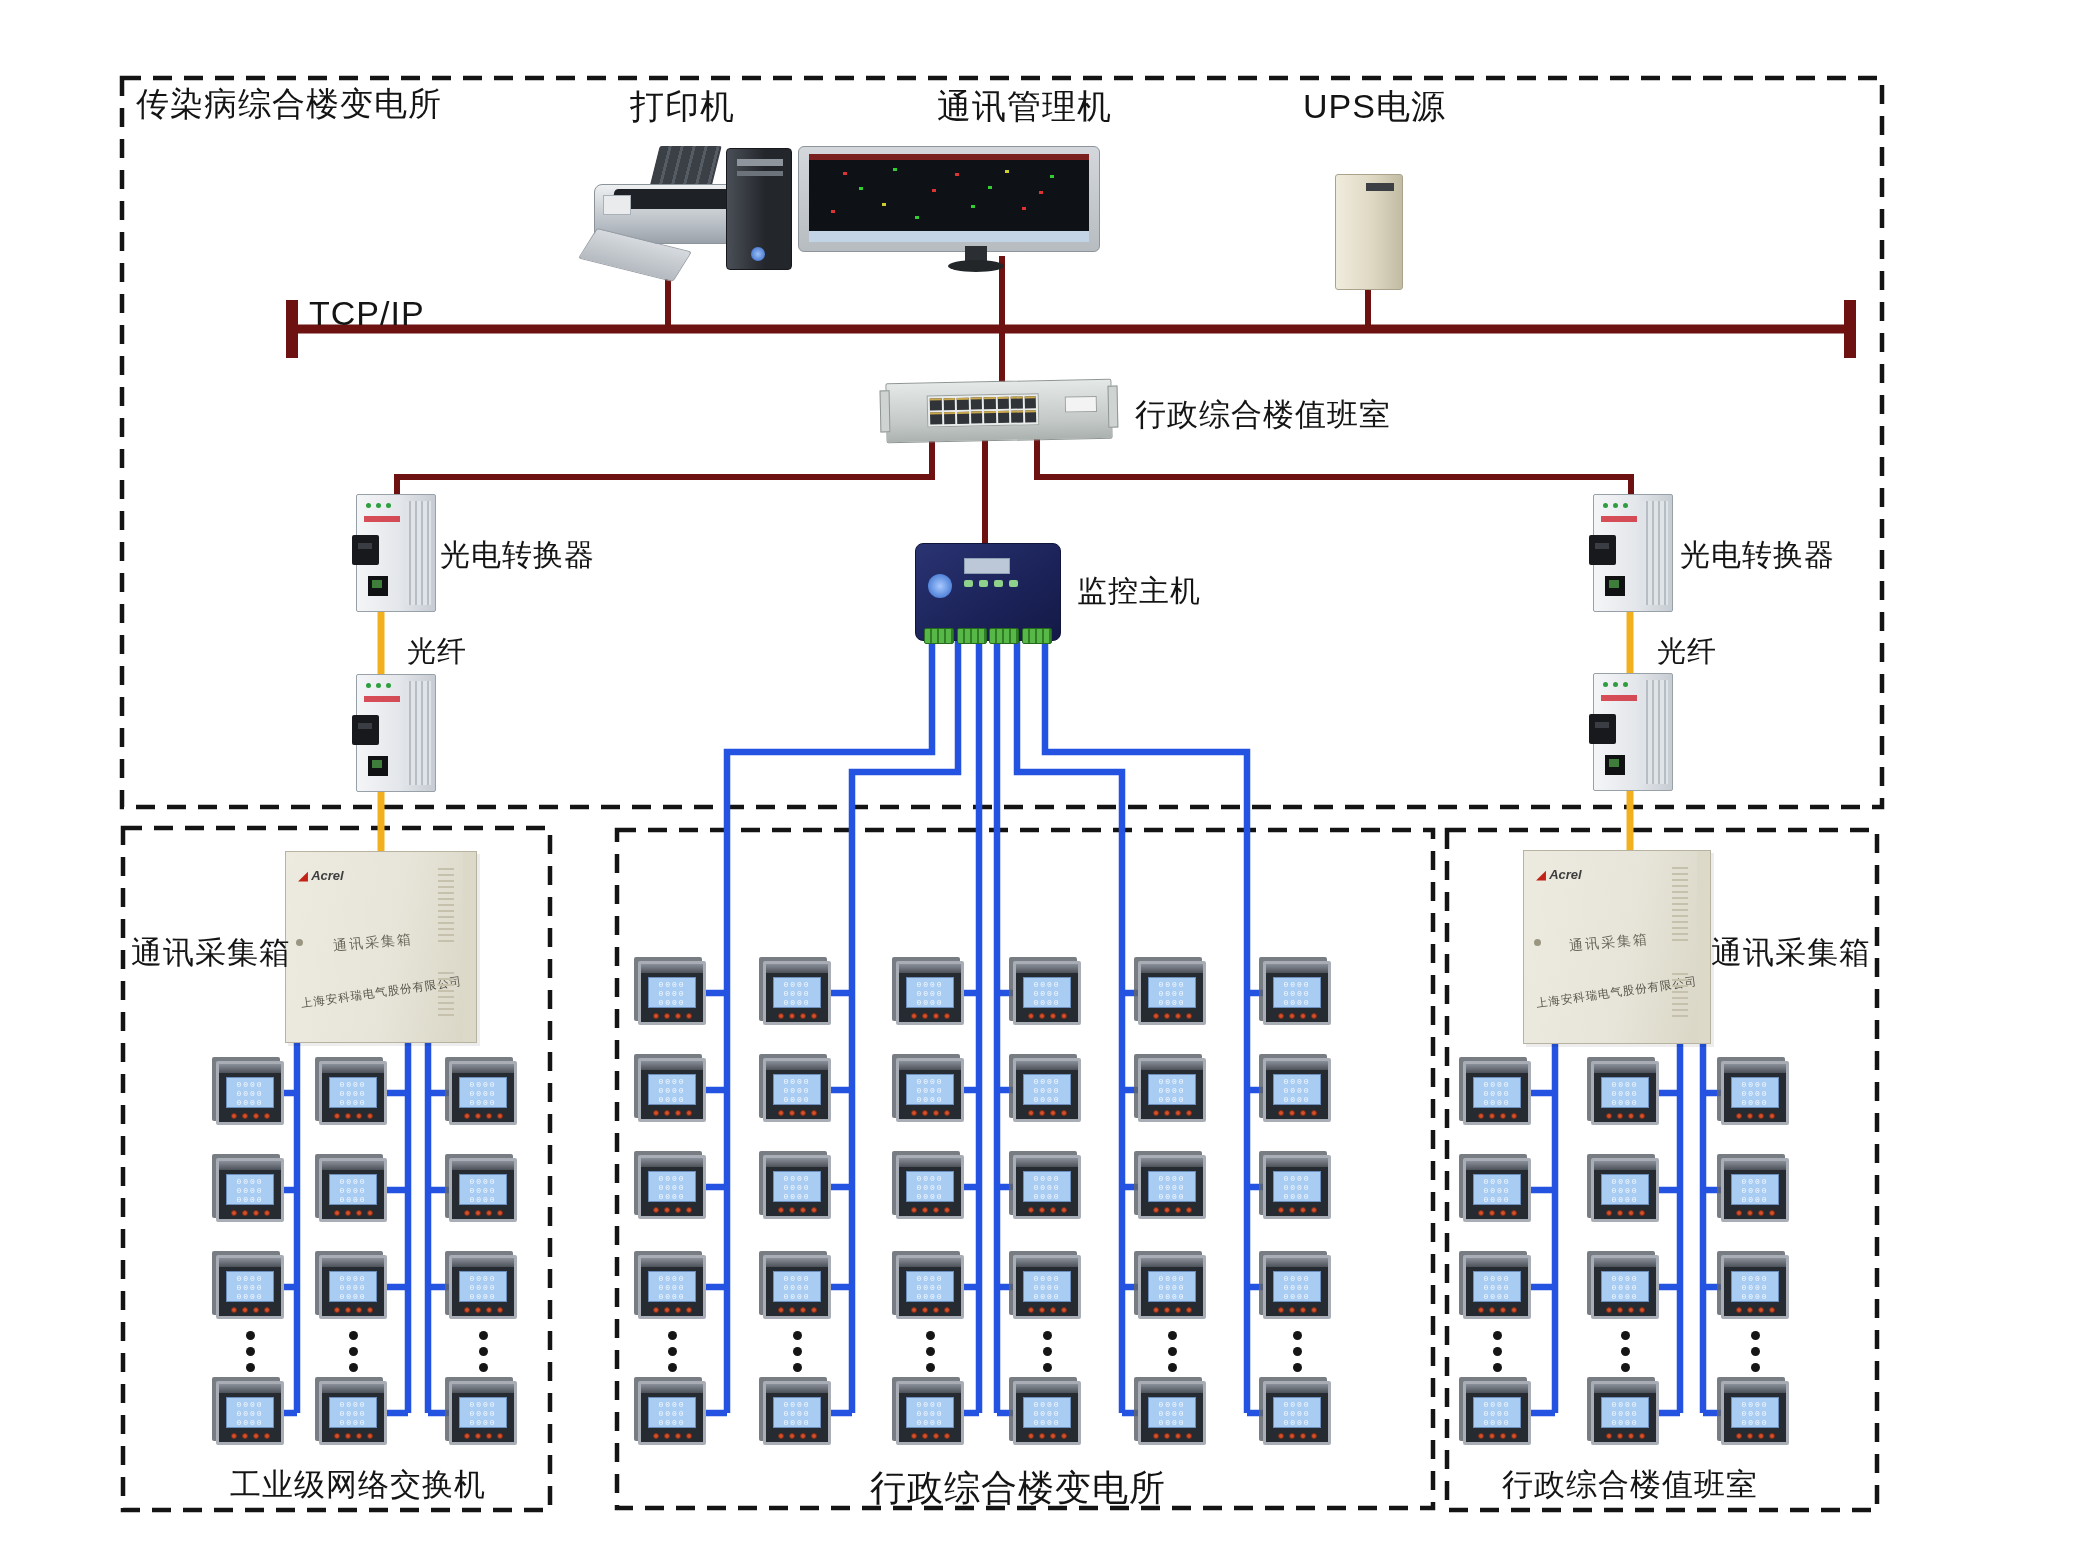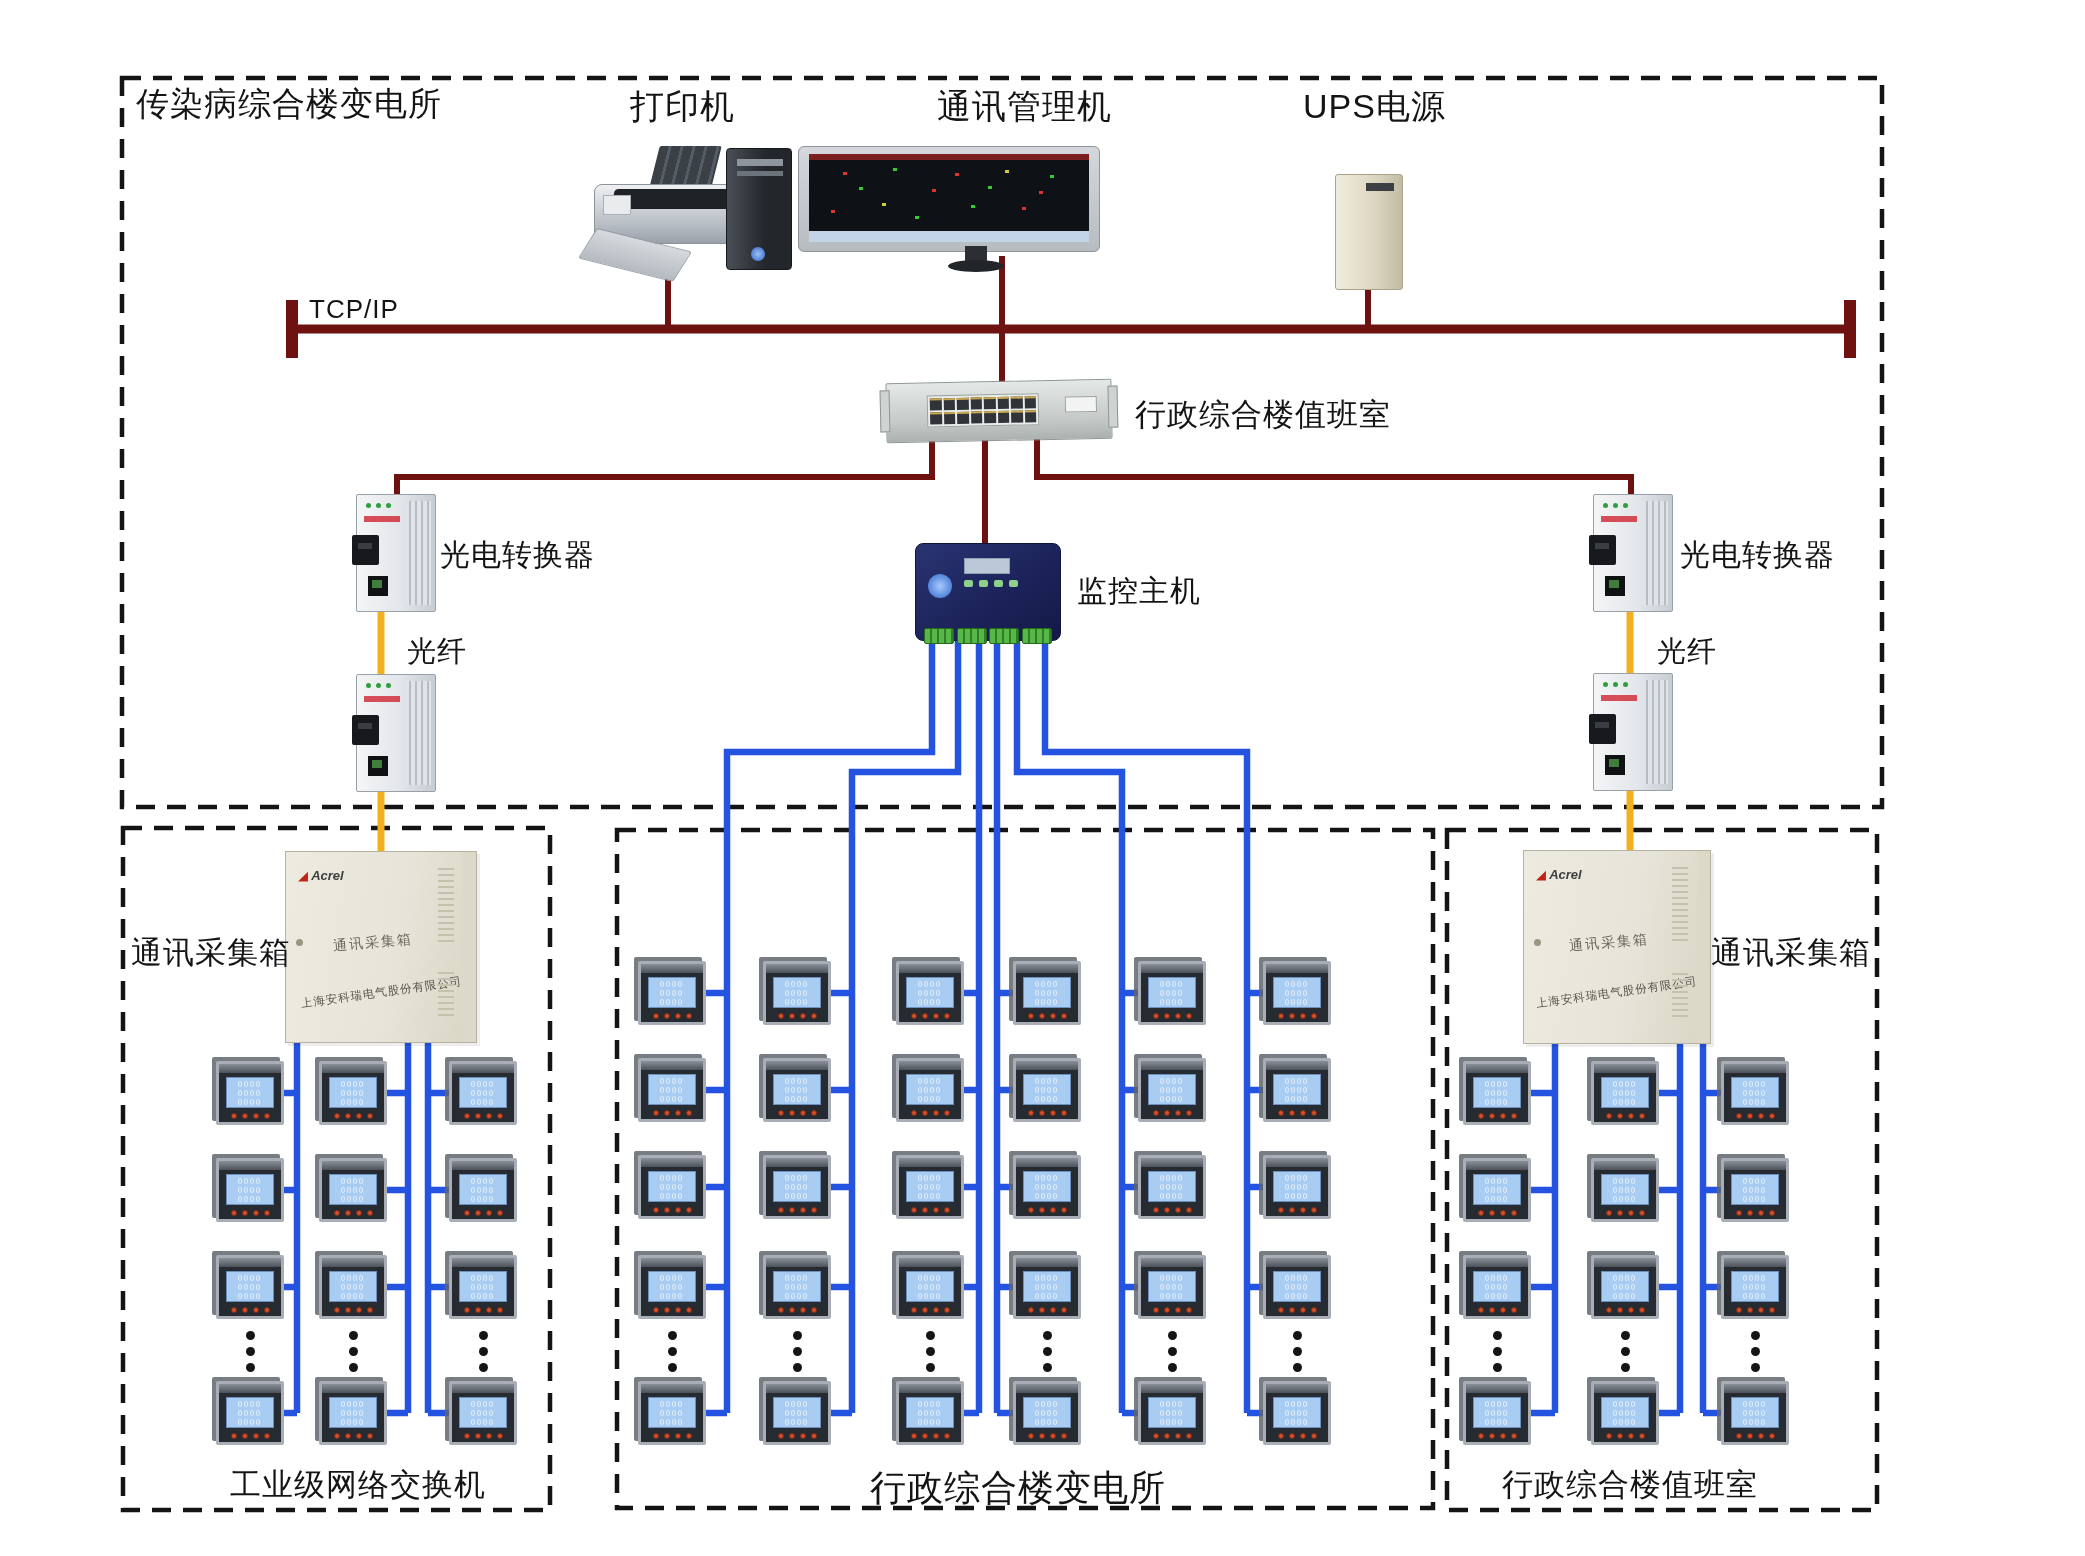--- a/index.html
+++ b/index.html
@@ -62,21 +62,21 @@
   .col-brand{position:absolute;left:12px;top:16px;font-style:italic;font-weight:bold;font-size:13px;color:#3e3e3e;}
   .col-brand .mark{color:#c22316;font-style:normal;}
   .col-door{position:absolute;left:0;right:16px;top:43%;text-align:center;font-size:14px;color:#6a675a;letter-spacing:2px;transform:rotate(-5deg);}
   .col-company{position:absolute;left:5%;top:70%;width:90%;text-align:center;font-size:11.5px;color:#56534a;letter-spacing:1px;transform:rotate(-8deg);}
   .col-vents{position:absolute;right:22px;top:16px;width:16px;height:76px;background:repeating-linear-gradient(#c5c1ad 0 2px,transparent 2px 6px);}
   .col-vents2{position:absolute;right:22px;bottom:22px;width:16px;height:48px;background:repeating-linear-gradient(#c5c1ad 0 2px,transparent 2px 6px);}
   .col-lock{position:absolute;left:10px;top:46%;width:7px;height:7px;border-radius:50%;background:#9a9682;}
   
   .meter{position:absolute;width:68px;height:64px;background:#262a31;border:3px solid #a9aeb6;border-radius:2px;box-sizing:border-box;box-shadow:-4px -4px 0 rgba(96,101,109,.85);}
   .m-top{position:absolute;left:0;right:0;top:0;height:9px;background:linear-gradient(#8a9099,#4d525a);}
-  .m-screen{position:absolute;left:7px;top:13px;width:48px;height:31px;background:#a9cdf2;border:1px solid #6d8fbd;font-family:Liberation Serif, serif;font-size:8px;line-height:9px;color:#f4f8ff;text-align:center;letter-spacing:2px;padding-top:2px;box-sizing:border-box;}
+  .m-screen{position:absolute;left:7px;top:13px;width:48px;height:31px;background:#a9cdf2;border:1px solid #6d8fbd;font-family:Liberation Mono, monospace;font-size:8px;line-height:9px;color:#f4f8ff;text-align:center;letter-spacing:2px;padding-top:2px;box-sizing:border-box;}
   .m-btns{position:absolute;bottom:3px;left:0;right:0;display:flex;justify-content:center;gap:5px;}
   .m-btns i{width:6px;height:6px;border-radius:50%;background:#d4502a;border:1px solid #7e2b13;box-sizing:border-box;}
   .vdot{position:absolute;width:9px;height:9px;border-radius:50%;background:#151515;}
 </style>
 </head>
 <body>
 
 <div id="canvas">
 
   <svg id="wires" width="2085" height="1556" viewBox="0 0 2085 1556">
@@ -1109,21 +1109,21 @@
       </div>
       <div class="vdot" style="left: 1751px; top: 1331px;"></div>
       <div class="vdot" style="left: 1751px; top: 1347px;"></div>
       <div class="vdot" style="left: 1751px; top: 1363px;"></div>
     </div>
 
   <div class="lbl" style="left:136px;top:82px;font-size:33px;">传染病综合楼变电所</div>
   <div class="lbl" style="left:630px;top:84px;font-size:34px;">打印机</div>
   <div class="lbl" style="left:937px;top:84px;font-size:34px;">通讯管理机</div>
   <div class="lbl" style="left:1303px;top:84px;font-size:34px;">UPS电源</div>
-  <div class="lbl" style="left:309px;top:294px;font-size:26px;">TCP/IP</div>
+  <div class="lbl" style="left:309px;top:294px;font-size:34px;">TCP/IP</div>
   <div class="lbl" style="left:1135px;top:394px;font-size:31px;">行政综合楼值班室</div>
   <div class="lbl" style="left:1077px;top:571px;font-size:30px;">监控主机</div>
   <div class="lbl" style="left:440px;top:535px;font-size:30px;">光电转换器</div>
   <div class="lbl" style="left:1680px;top:535px;font-size:30px;">光电转换器</div>
   <div class="lbl" style="left:407px;top:632px;font-size:29px;">光纤</div>
   <div class="lbl" style="left:1657px;top:632px;font-size:29px;">光纤</div>
   <div class="lbl" style="left:131px;top:932px;font-size:31px;">通讯采集箱</div>
   <div class="lbl" style="left:1711px;top:932px;font-size:31px;">通讯采集箱</div>
   <div class="lbl" style="left:230px;top:1464px;font-size:31px;">工业级网络交换机</div>
   <div class="lbl" style="left:870px;top:1464px;font-size:36px;">行政综合楼变电所</div>

